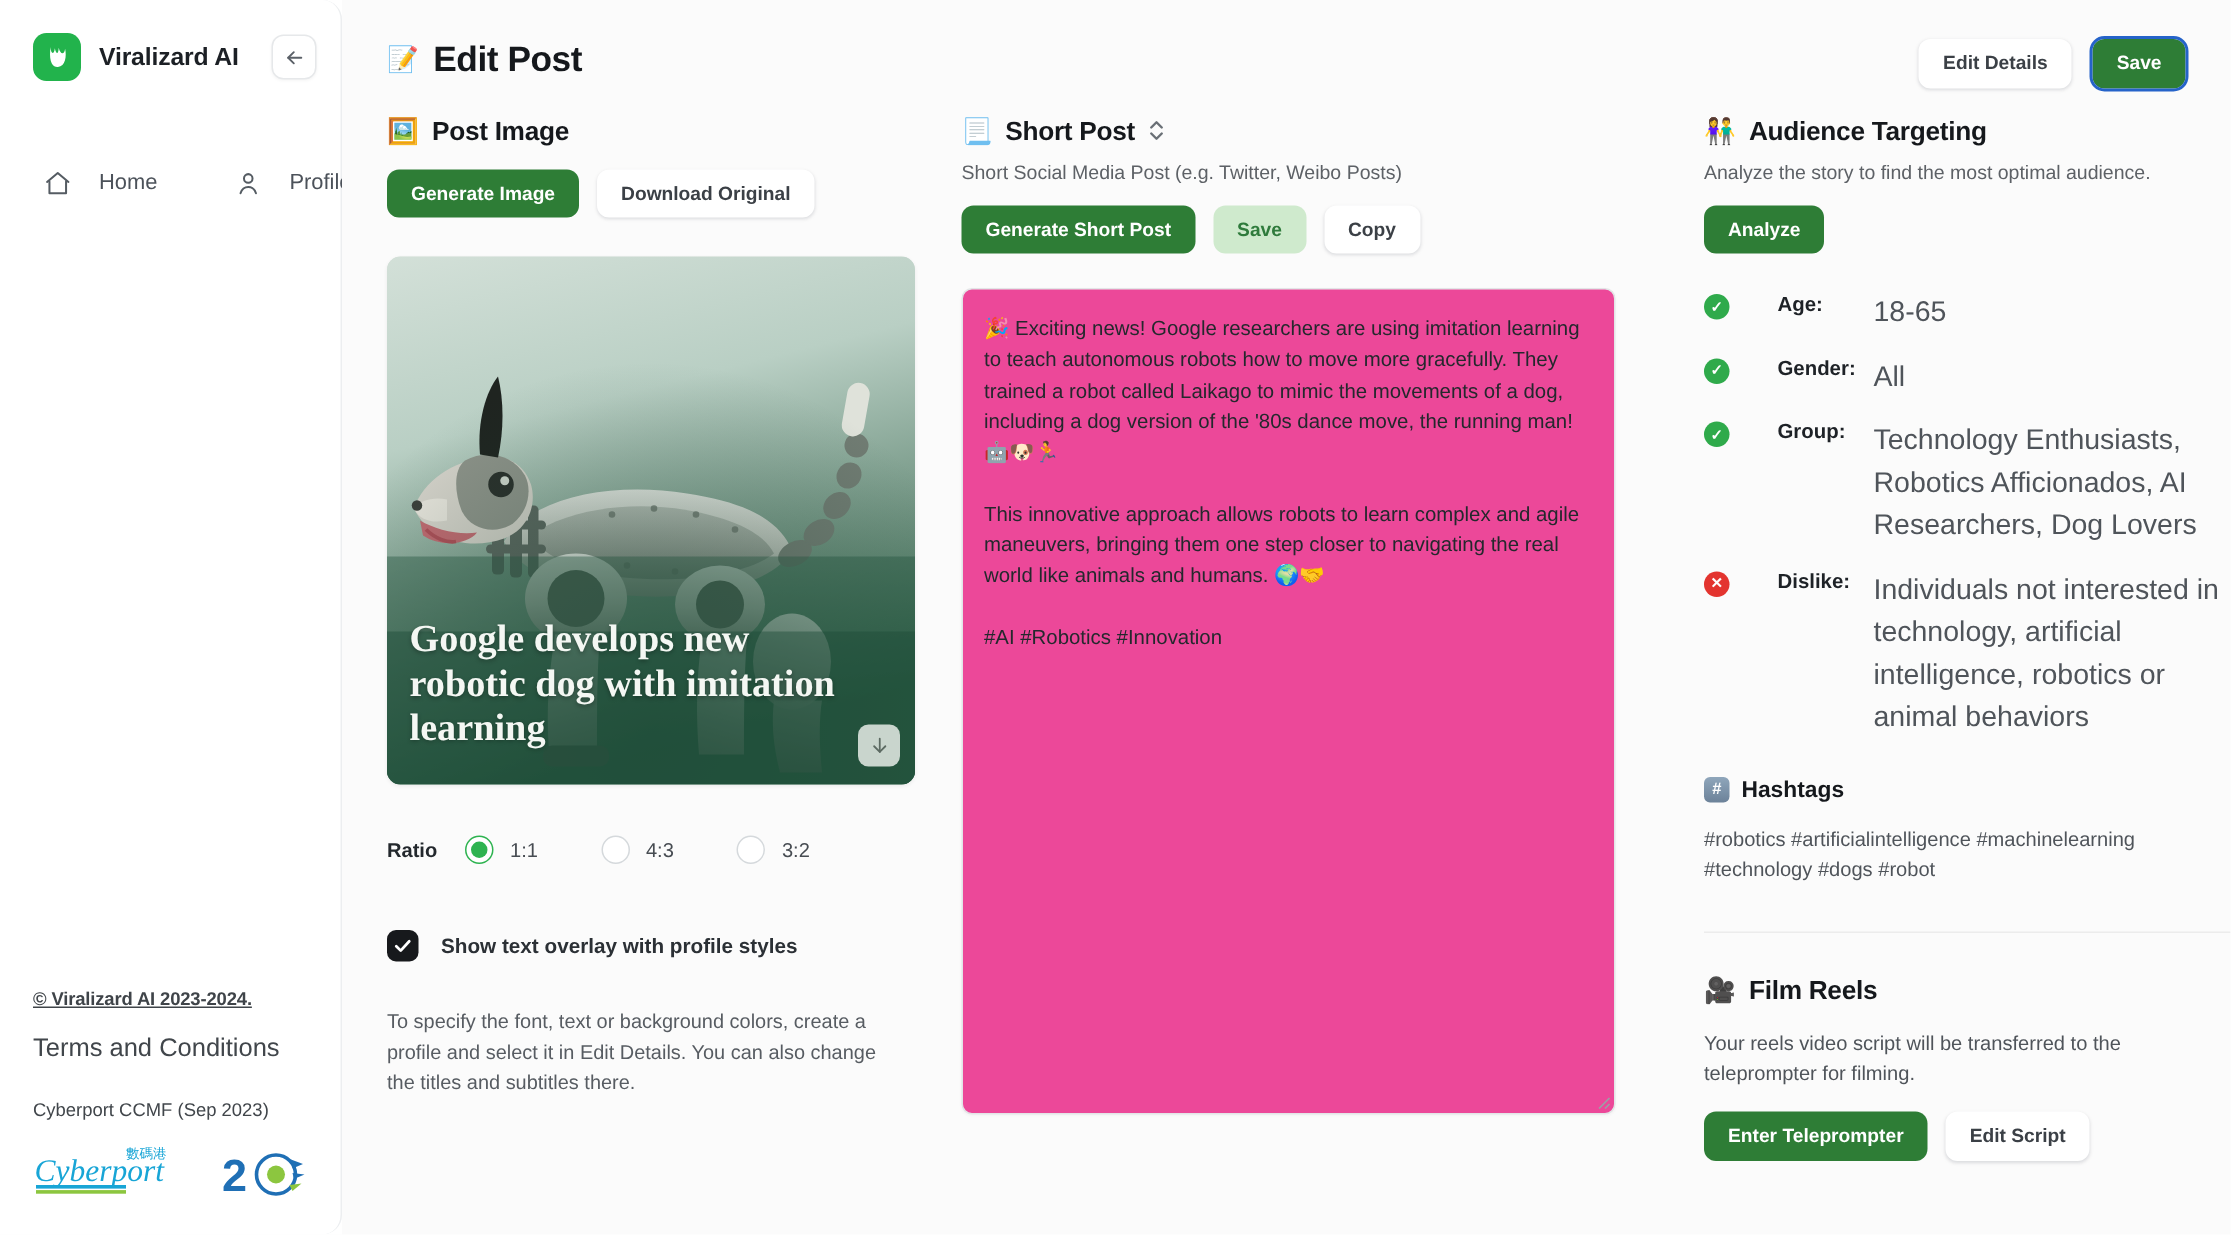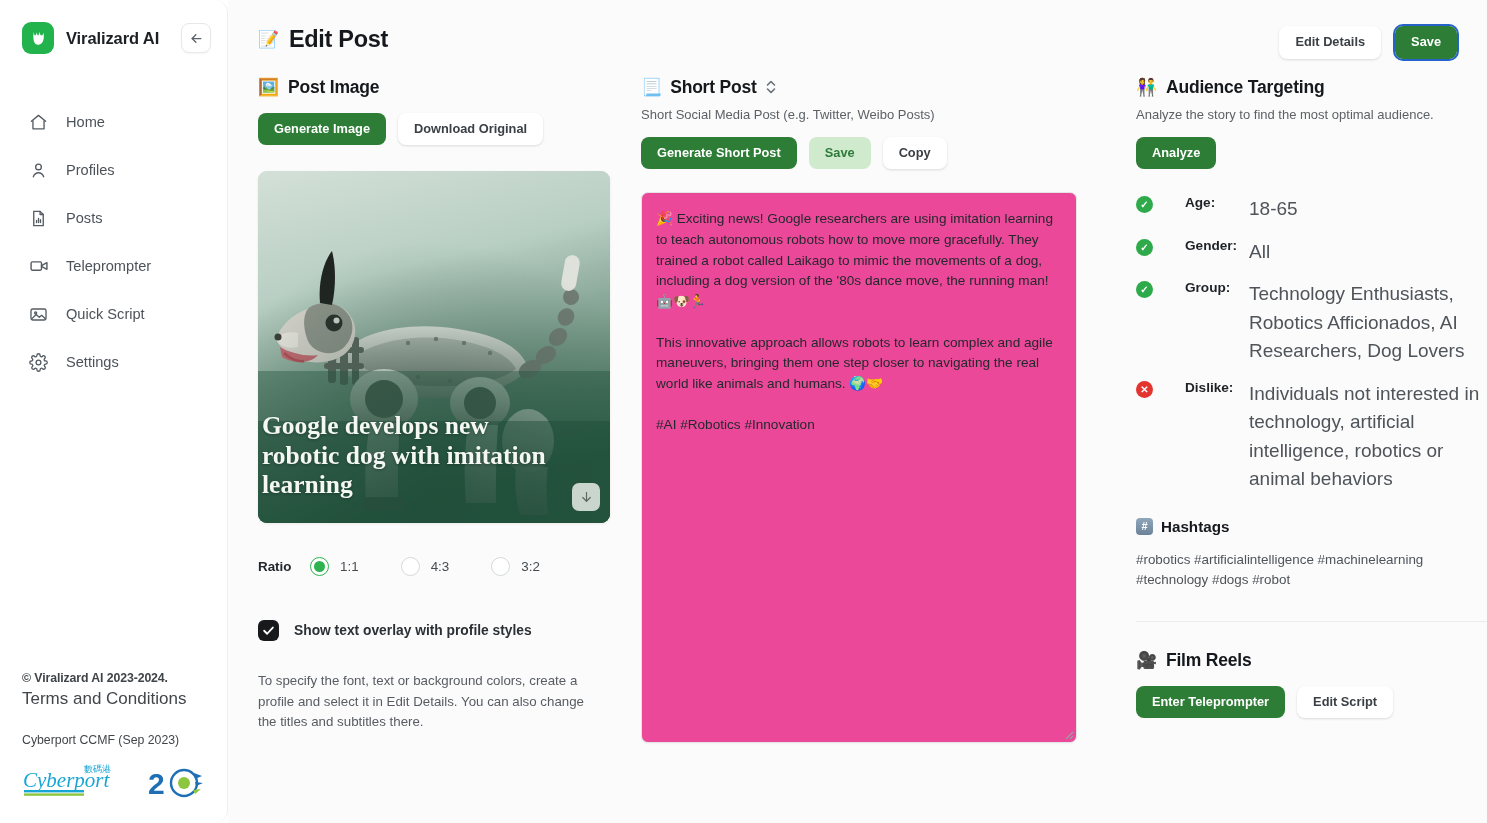--- a/index.html
+++ b/index.html
@@ -30,30 +30,30 @@
   }
   .brand-logo svg { display:block; }
   .brand-name { font-size: 16.5px; font-weight: bold; color: #1c2025; letter-spacing: -0.1px; }
   .collapse-btn {
     margin-left: auto; width: 30px; height: 30px; border-radius: 8px;
     background: #ffffff; border: 1px solid #e6e8ea;
     display: flex; align-items: center; justify-content: center;
     color: #5b6168; font-size: 15px; cursor: pointer;
     box-shadow: 0 1px 2px rgba(0,0,0,0.04);
   }
-  .nav { margin-top: 44px; display: flex; flex-direction: column; }
+  .nav { margin-top: 44px; display: flex; flex-direction: row; }
   .nav-item {
     display: flex; align-items: center; gap: 17px;
     padding: 9px 22px 9px 28px; height: 48px;
     color: #4c525a; font-size: 14.6px; cursor: pointer; text-decoration: none;
   }
   .nav-icon { width: 21px; height: 21px; flex: 0 0 21px; display:flex; align-items:center; justify-content:center; color:#555c63; }
 
   .foot { margin-top: auto; padding: 0 22px 20px 22px; }
-  .foot-line { font-size: 12.3px; color: #3f4449; margin-bottom: 4px; font-weight: bold; letter-spacing: -0.1px;}
+  .foot-line { font-size: 12.3px; color: #3f4449; margin-bottom: 16px; font-weight: bold; letter-spacing: -0.1px; text-decoration: underline;}
   .foot-link { font-size: 17px; color: #41464b; margin-bottom: 24px; cursor: pointer; }
   .foot-ccmf { font-size: 12.3px; color: #41464b; margin-bottom: 12px; }
   .cyberport { display:flex; align-items:flex-end; gap: 6px; }
 
   
   .main {
     flex: 1 1 auto; height: 823px;
     background: #fbfbfb;
     overflow: hidden;
     position: relative;
@@ -98,21 +98,21 @@
   
   .img-wrap {
     margin-top: 26px;
     width: 352px; height: 352px; border-radius: 9px;
     position: relative; overflow: hidden;
     box-shadow: 0 1px 3px rgba(0,0,0,0.07);
     background: linear-gradient(175deg,#cfdcd4 0%, #bdcfc6 30%, #7d9c8b 62%, #3b6b50 100%);
   }
   .img-dog { position:absolute; inset:0; }
   .img-overlay-title {
-    position: absolute; left: 4px; right: 50px; bottom: 24px;
+    position: absolute; left: 15px; right: 50px; bottom: 24px;
     font-family: "Liberation Serif", serif;
     font-weight: bold; font-size: 25.5px; line-height: 1.15;
     color: #f4f7f3; text-shadow: 0 1px 3px rgba(0,0,0,0.3);
   }
   .img-dl-btn {
     position: absolute; right: 10px; bottom: 12px;
     width: 28px; height: 28px; border-radius: 7px;
     background: rgba(233,238,234,0.84);
     display:flex; align-items:center; justify-content:center;
     color:#5c6a62; cursor:pointer; font-size:14px;
@@ -506,20 +506,21 @@
           <span>Hashtags</span>
         </div>
         <div class="hash-body">#robotics #artificialintelligence #machinelearning #technology #dogs #robot</div>
 
         <div class="divider"></div>
 
         <div class="sec-title reels-title">
           <span class="emoji">🎥</span>
           <span>Film Reels</span>
         </div>
+        <div class="reels-body">Your reels video script will be transferred to the teleprompter for filming.</div>
         <div class="btn-row">
           <button class="btn btn-green">Enter Teleprompter</button>
           <button class="btn btn-white">Edit Script</button>
         </div>
 
       </section>
     </div>
   </main>
 </div>
 

